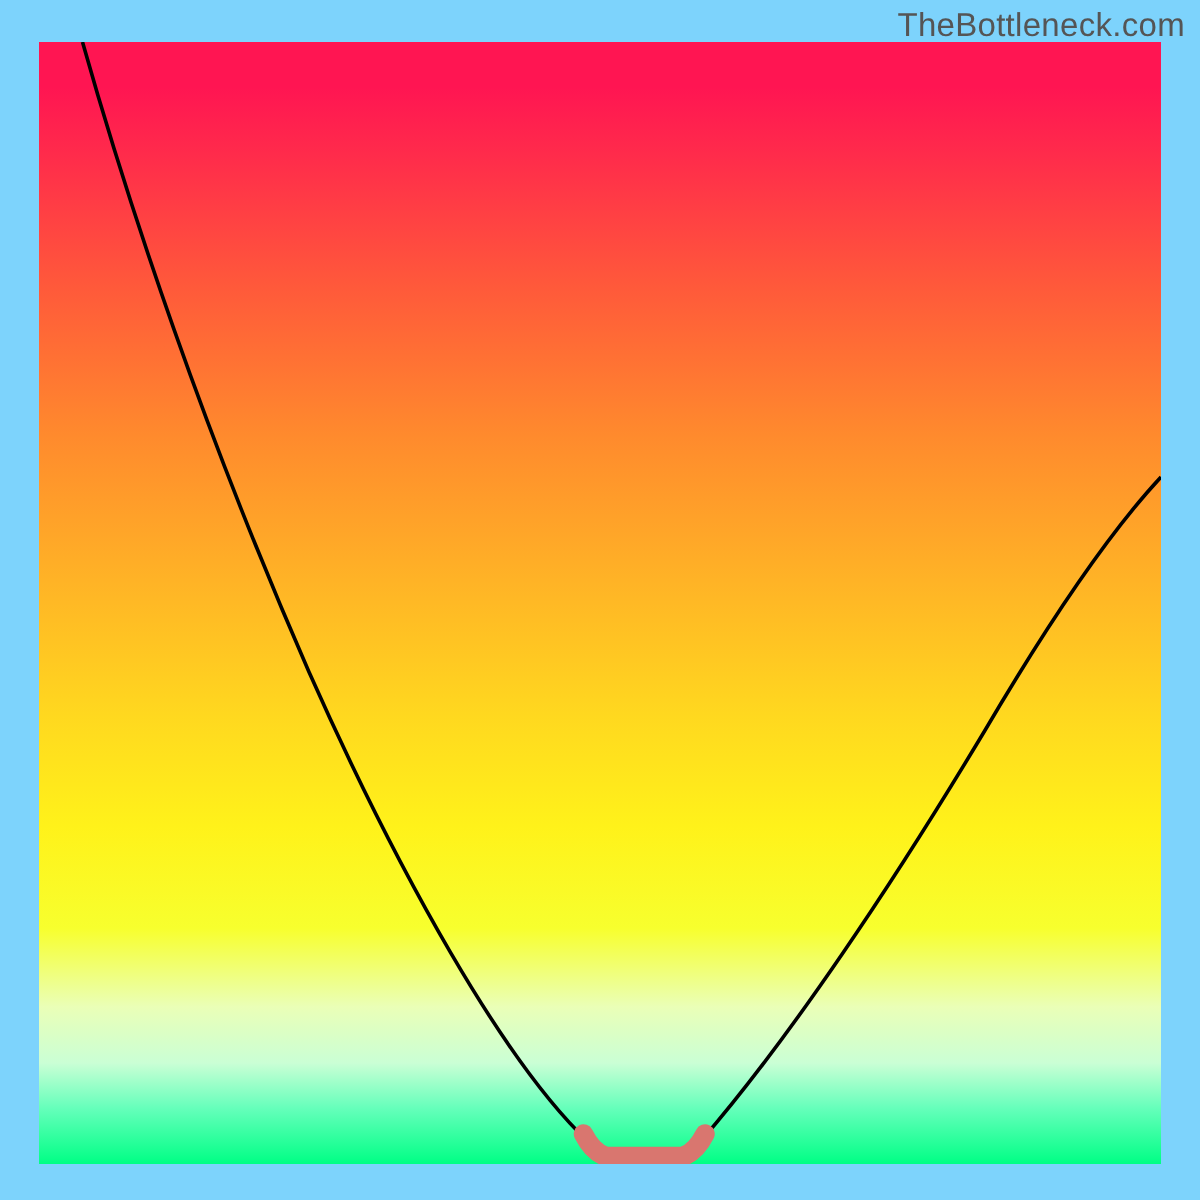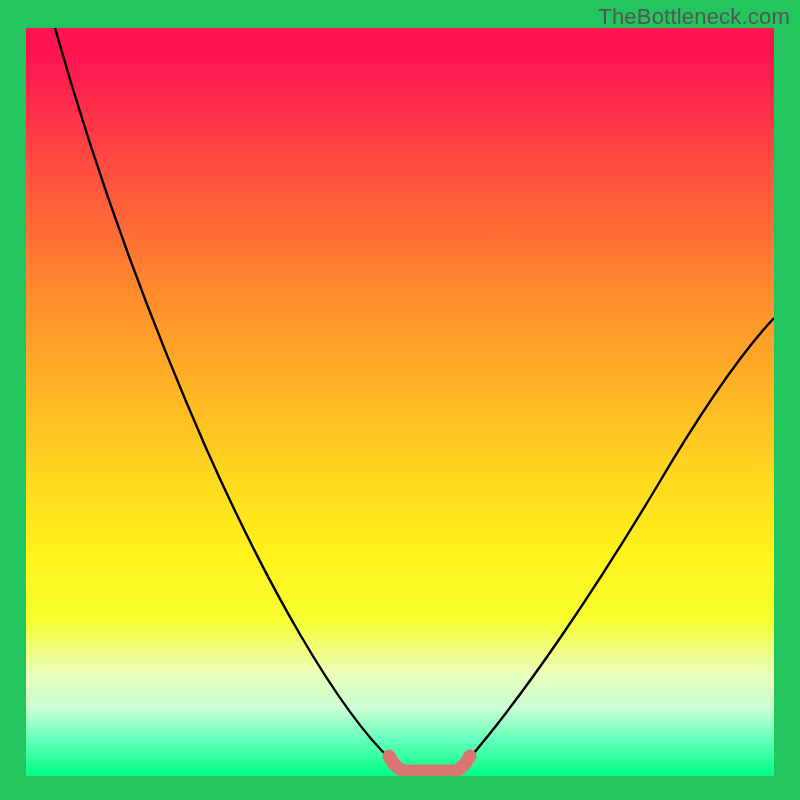--- a/index.html
+++ b/index.html
@@ -8,21 +8,21 @@
     width: 800px;
     height: 800px;
     background: #000;
     overflow: hidden;
     font-family: Arial, Helvetica, sans-serif;
   }
   .frame {
     position: relative;
     width: 800px;
     height: 800px;
-    background: #22c55e;
+    background: #7dd3fc;
   }
   .watermark {
     position: absolute;
     top: 4px;
     right: 10px;
     color: #555;
     font-size: 22px;
     font-weight: 400;
     letter-spacing: 0.2px;
     z-index: 50;

